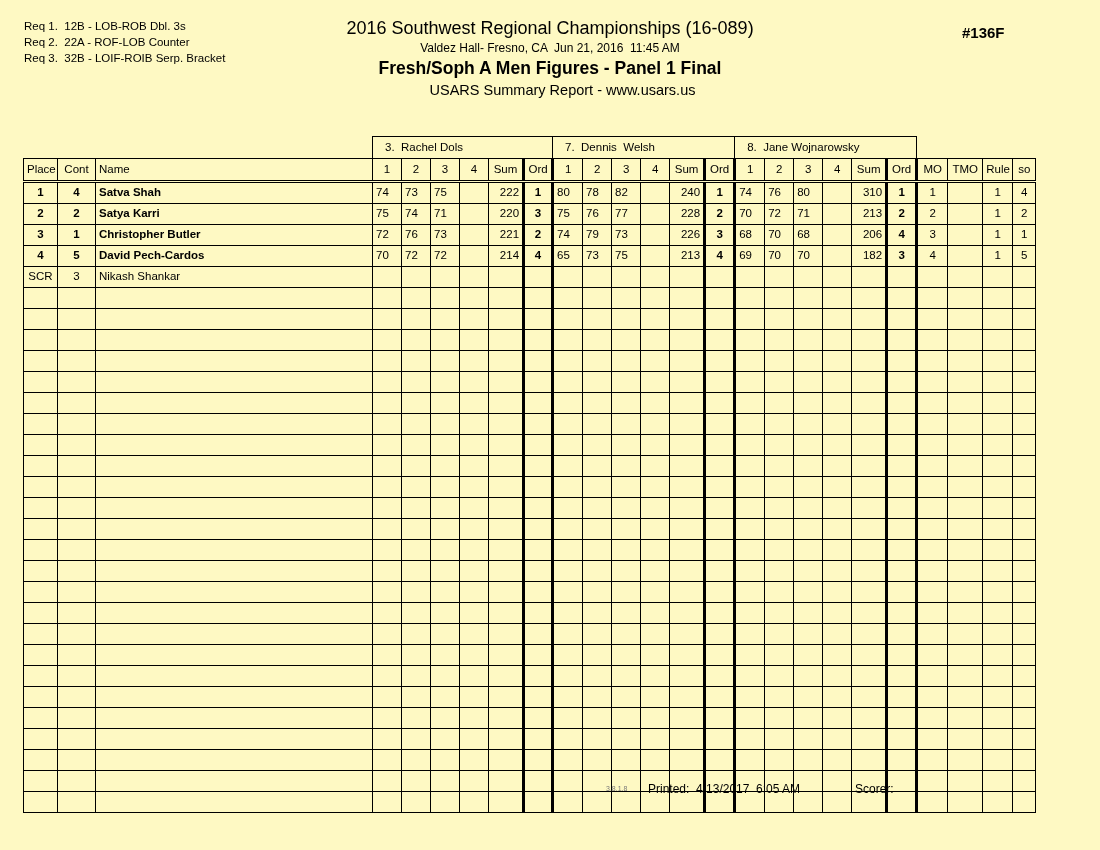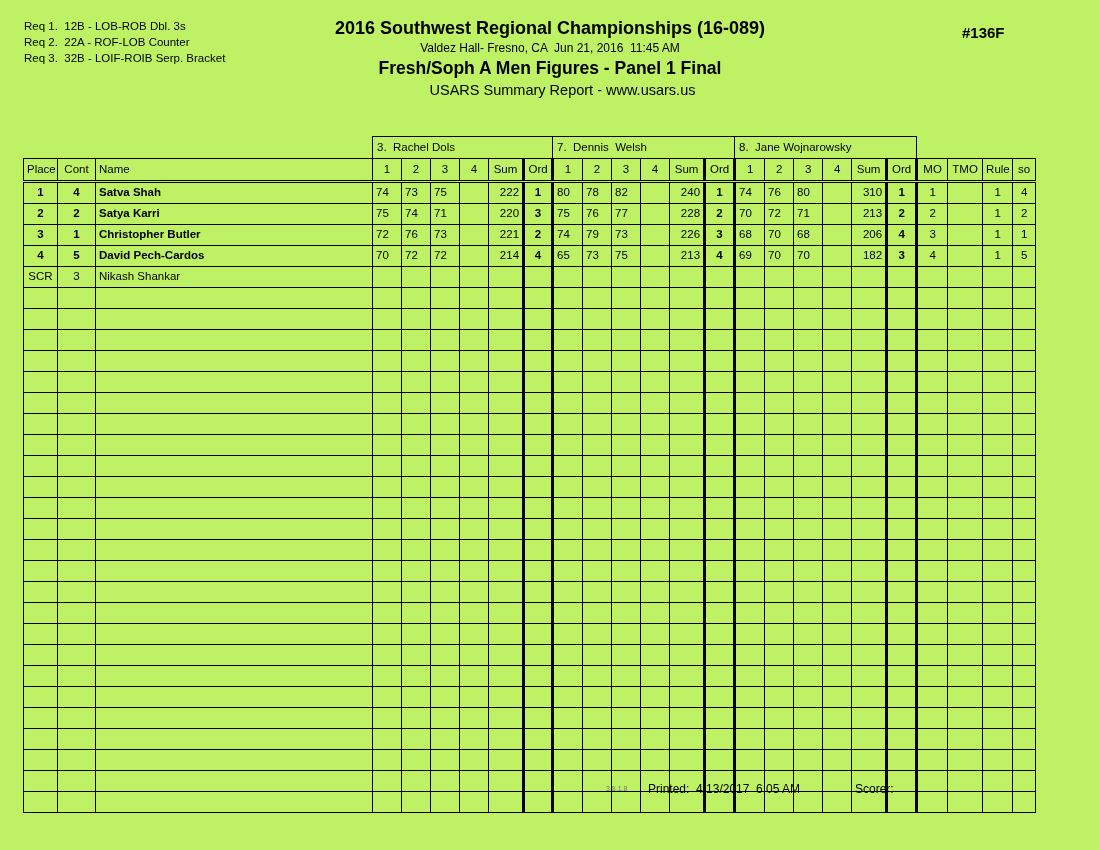--- a/index.html
+++ b/index.html
@@ -1,41 +1,41 @@
 <!DOCTYPE html>
 <html><head>
 <meta charset="utf-8">
 <style>
   html,body { margin:0; padding:0; background:#fff; }
   .page {
-    position:relative; width:1100px; height:850px; background:#bef264;
+    position:relative; width:1100px; height:850px; background:#fef9c3;
     font-family:"Liberation Sans", sans-serif; color:#000;
   }
   
   .req-list { position:absolute; left:24px; top:18px; font-size:11.5px; line-height:16px; }
   .req-line { white-space:pre; }
   .title-block { position:absolute; left:0; top:18px; width:1100px; text-align:center; }
-  .title-main   { font-size:18px;   font-weight:bold; white-space:pre; }
+  .title-main   { font-size:18px;   font-weight:normal; white-space:pre; }
   .title-venue  { font-size:12px; margin-top:2px;   white-space:pre; }
   .title-event  { font-size:17.5px; font-weight:bold; margin-top:3px; white-space:pre; }
   .title-report { font-size:14.5px; margin-top:3px;   white-space:pre;margin-left:25px; }
   .event-number { position:absolute; left:962px; top:24px; font-size:15px; font-weight:bold; }
 
   
   .summary {
     position:absolute; left:23px; top:136px; width:1012px;
     border-collapse:collapse; table-layout:fixed; font-size:11.5px;
   }
   .summary td {
     height:20px; padding:0 3px; border:1px solid #000;
     overflow:hidden; white-space:pre; line-height:1;
   }
   .summary tr.band td { height:21px; }
   .summary td.spacer { border:none; }
-  .summary td.judge { text-align:left; padding-left:4px; }
+  .summary td.judge { text-align:left; padding-left:12px; }
   .summary tr.hdr td { border-bottom:3px double #000; height:21px; }
   .summary td.ord { border-left:3px solid #000; border-right:3px solid #000; }
   .al { text-align:left; }
   .ac { text-align:center; }
   .ar { text-align:right; }
   .b  { font-weight:bold; }
 
   
   .footer { position:absolute; top:782px; left:0; width:1100px; font-size:12px; }
   .version { position:absolute; left:606px; top:3px; font-size:7px; color:#777; }

